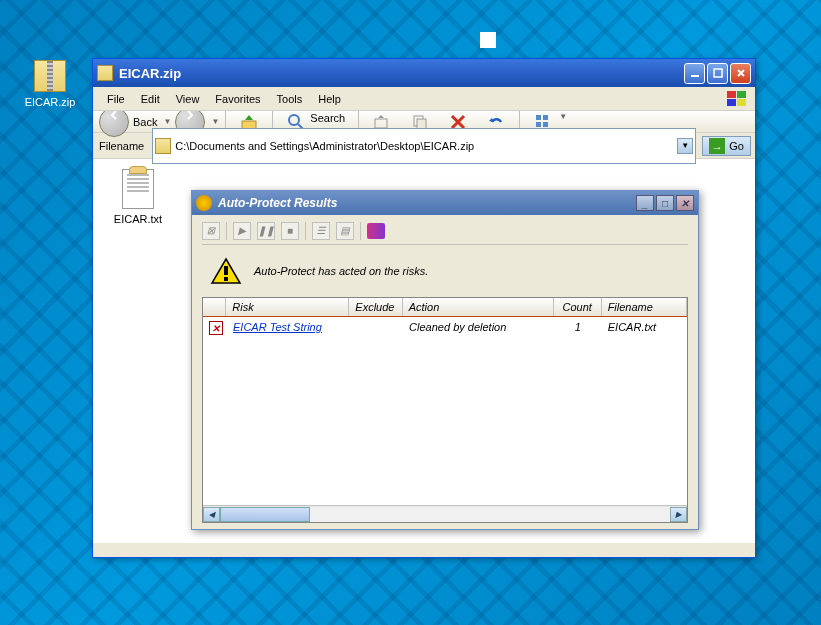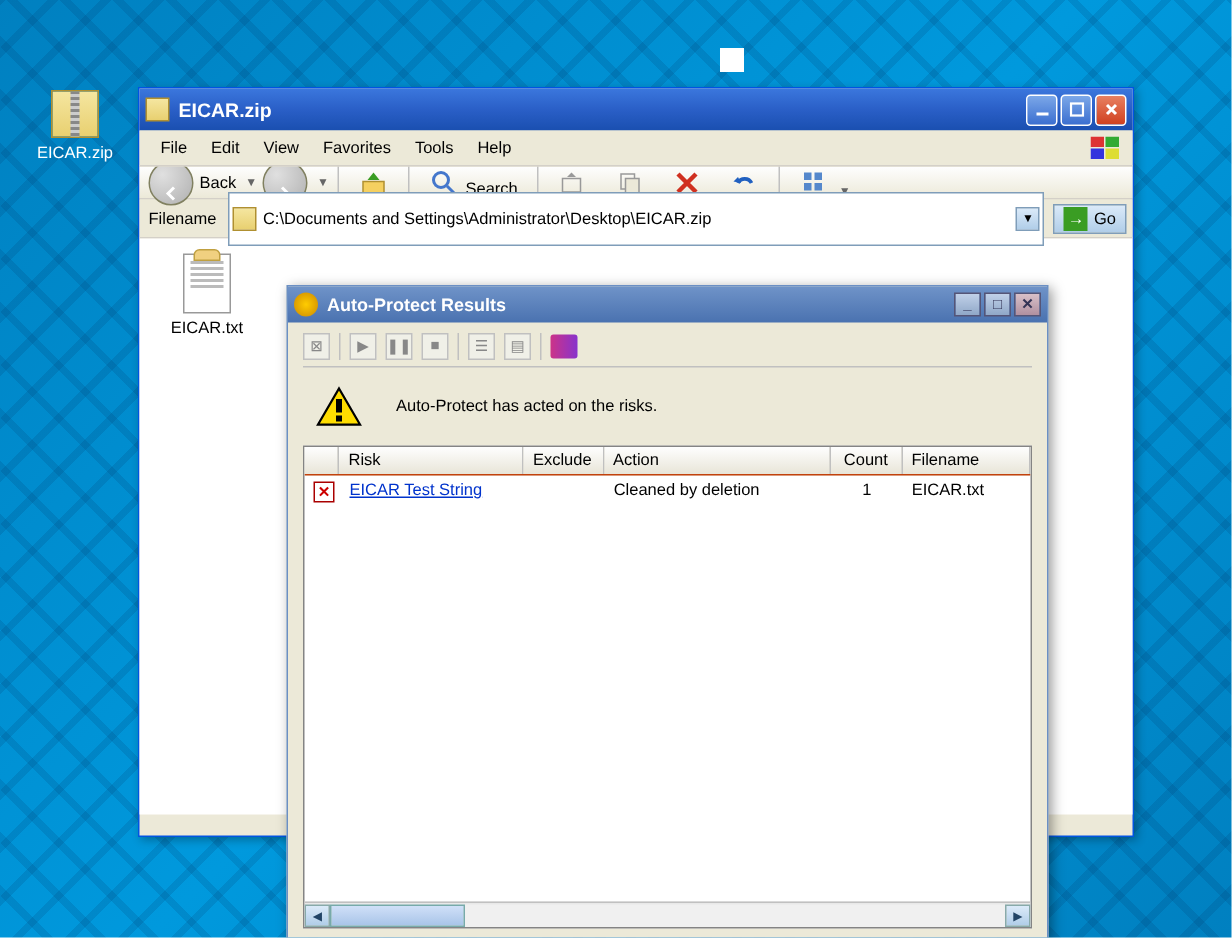--- a/index.html
+++ b/index.html
@@ -46,21 +46,21 @@
 .titlebar .win-btns { display: flex; gap: 2px; }
 .win-btn { width: 21px; height: 21px; border: 1px solid #fff; border-radius: 3px; background: linear-gradient(#7ba7e8,#3b6fd0); display:flex; align-items:center; justify-content:center; color:white; font-size:11px; font-weight:bold; cursor:pointer; }
 .win-btn.close { background: linear-gradient(#e88060,#d04020); }
 .win-btn svg { width:10px; height:10px; }
 
 .menubar { height: 24px; background: #ece9d8; display: flex; align-items: center; padding: 0 6px; font-size: 11px; border-bottom: 1px solid #d4d0c8; position:relative; }
 .menubar .item { padding: 3px 8px; cursor: default; }
 .menubar .flag { position:absolute; right:6px; top:2px; width:24px; height:20px; display:flex;align-items:center;justify-content:center; }
 
 .toolbar { height: 22px; background: linear-gradient(#fefefe,#ece9d8); display: flex; align-items: center; padding: 0 6px; gap: 4px; border-bottom: 1px solid #d4d0c8; font-size:11px; }
-.tool-btn { display:flex; align-items:flex-end; gap:4px; padding:3px 6px; border:1px solid transparent; border-radius:3px; cursor:pointer; }
+.tool-btn { display:flex; align-items:flex-start; gap:4px; padding:3px 6px; border:1px solid transparent; border-radius:3px; cursor:pointer; }
 .tool-btn.round { width:30px; height:30px; border-radius:50%; justify-content:center; padding:0; background: radial-gradient(circle at 30% 30%, #d0e0c0, #a0c080); border:1px solid #808060; }
 .tool-btn.round.disabled { background: radial-gradient(circle at 30% 30%, #e0e0e0, #b0b0b0); }
 .tool-sep { width:1px; height:24px; background:#c0c0c0; margin:0 2px; }
 .chev { font-size:8px; color:#666; margin-left:2px; }
 .tool-icon { width:20px; height:20px; display:flex; align-items:center; justify-content:center; }
 
 .addrbar { height: 26px; background: #ece9d8; display:flex; align-items:center; padding:0 4px; gap:6px; border-bottom: 1px solid #d4d0c8; font-size:11px; }
 .addrbar .label { padding:0 2px; }
 .addrbar .combo { flex:1; height:36px; background:white; border:1px solid #7f9db9; display:flex; align-items:center; padding:0 2px; }
 .addrbar .combo .ic { width:16px; height:16px; margin-right:4px; background:linear-gradient(#f5e6a0,#e8d070); border:1px solid #b09030; }
@@ -70,37 +70,37 @@
 .addrbar .go .arr { width:16px;height:16px; background:#3a9d23; display:flex;align-items:center;justify-content:center;color:white; font-weight:bold; }
 
 .content { background:white; height: calc(100% - 28px - 24px - 36px - 26px); padding:10px; }
 .file-icon { width:70px; text-align:center; font-size:11px; }
 .file-icon .txt-ic { width:32px; height:40px; margin:0 auto 4px; background:white; border:1px solid #999; position:relative; }
 .file-icon .txt-ic::before { content:''; position:absolute; top:4px; left:4px; right:4px; height:2px; background:#bbb; box-shadow: 0 4px #bbb, 0 8px #bbb, 0 12px #bbb, 0 16px #bbb; }
 .file-icon .txt-ic .bind { position:absolute; top:-4px; left:6px; right:6px; height:8px; border:1px solid #c0a040; border-radius:4px 4px 0 0; background:#f0d080; }
 
 
 .dialog {
-  position:absolute; left:191px; top:190px; width:508px; height:436px;
-  border:1px solid #6b8fc4; background:#ece9d8; box-shadow:2px 2px 8px rgba(0,0,0,0.4);
+  position:absolute; left:191px; top:190px; width:508px; height:340px;
+  border:1px solid #6b8fc4; background:#ece9d8; box-shadow:2px 2px 8px rgba(0,0,0,0.4);font-style:italic;
 }
 .dlg-title { height:24px; background:linear-gradient(#6f93c8,#4a72b0); display:flex; align-items:center; padding:0 4px; color:white; font-size:12px; font-weight:bold; }
 .dlg-title .ic { width:16px; height:16px; margin-right:6px; background:radial-gradient(circle,#ffcc00,#cc8800); border-radius:50%; }
 .dlg-title .t { flex:1; }
 .dlg-title .wbtns { display:flex; gap:2px; }
 .dlg-title .wb { width:18px; height:16px; background:linear-gradient(#c0d0e8,#90a8c8); border:1px solid #557; display:flex;align-items:center;justify-content:center; font-size:10px; color:#335; cursor:pointer; }
 .dlg-title .wb.x { background:linear-gradient(#d8c0c8,#b090a0); }
 
 .dlg-body { padding:6px 10px; height:calc(100% - 24px); display:flex; flex-direction:column; }
 .dlg-tools { height:24px; display:flex; align-items:center; gap:6px; border-bottom:1px solid #c0c0c0; padding-bottom:4px; margin-bottom:8px; }
 .dlg-tools .bt { width:18px; height:18px; border:1px solid #c0c0c0; background:#f0f0e8; display:flex;align-items:center;justify-content:center; font-size:10px; color:#888; }
 .dlg-tools .sep { width:1px; height:18px; background:#c0c0c0; }
 .dlg-tools .book { width:18px; height:16px; background:linear-gradient(90deg,#cc3388,#8833cc); border-radius:2px; }
 
-.msg-row { display:flex; align-items:center; gap:22px; padding:4px 8px 12px; font-size:11px; }
+.msg-row { display:flex; align-items:center; gap:12px; padding:4px 8px 12px; font-size:11px; }
 .warn-ic { width:32px; height:28px; position:relative; }
 .warn-ic svg { width:100%; height:100%; }
 
 .grid-wrap { flex:1; border:1px solid #848484; background:white; display:flex; flex-direction:column; overflow:hidden; }
 .grid-head { display:flex; background:#ece9d8; border-bottom:1px solid #c2410c; font-size:11px; }
 .grid-head .c { padding:3px 6px; border-right:1px solid #c0c0c0; background:linear-gradient(#fefefe,#e8e5d8); }
 .grid-body { flex:1; overflow:auto; }
 .grid-row { display:flex; font-size:11px; padding:2px 0; }
 .grid-row .c { padding:2px 6px; }
 .c0{width:24px} .c1{width:130px} .c2{width:56px} .c3{width:160px} .c4{width:50px;text-align:center} .c5{width:90px}

